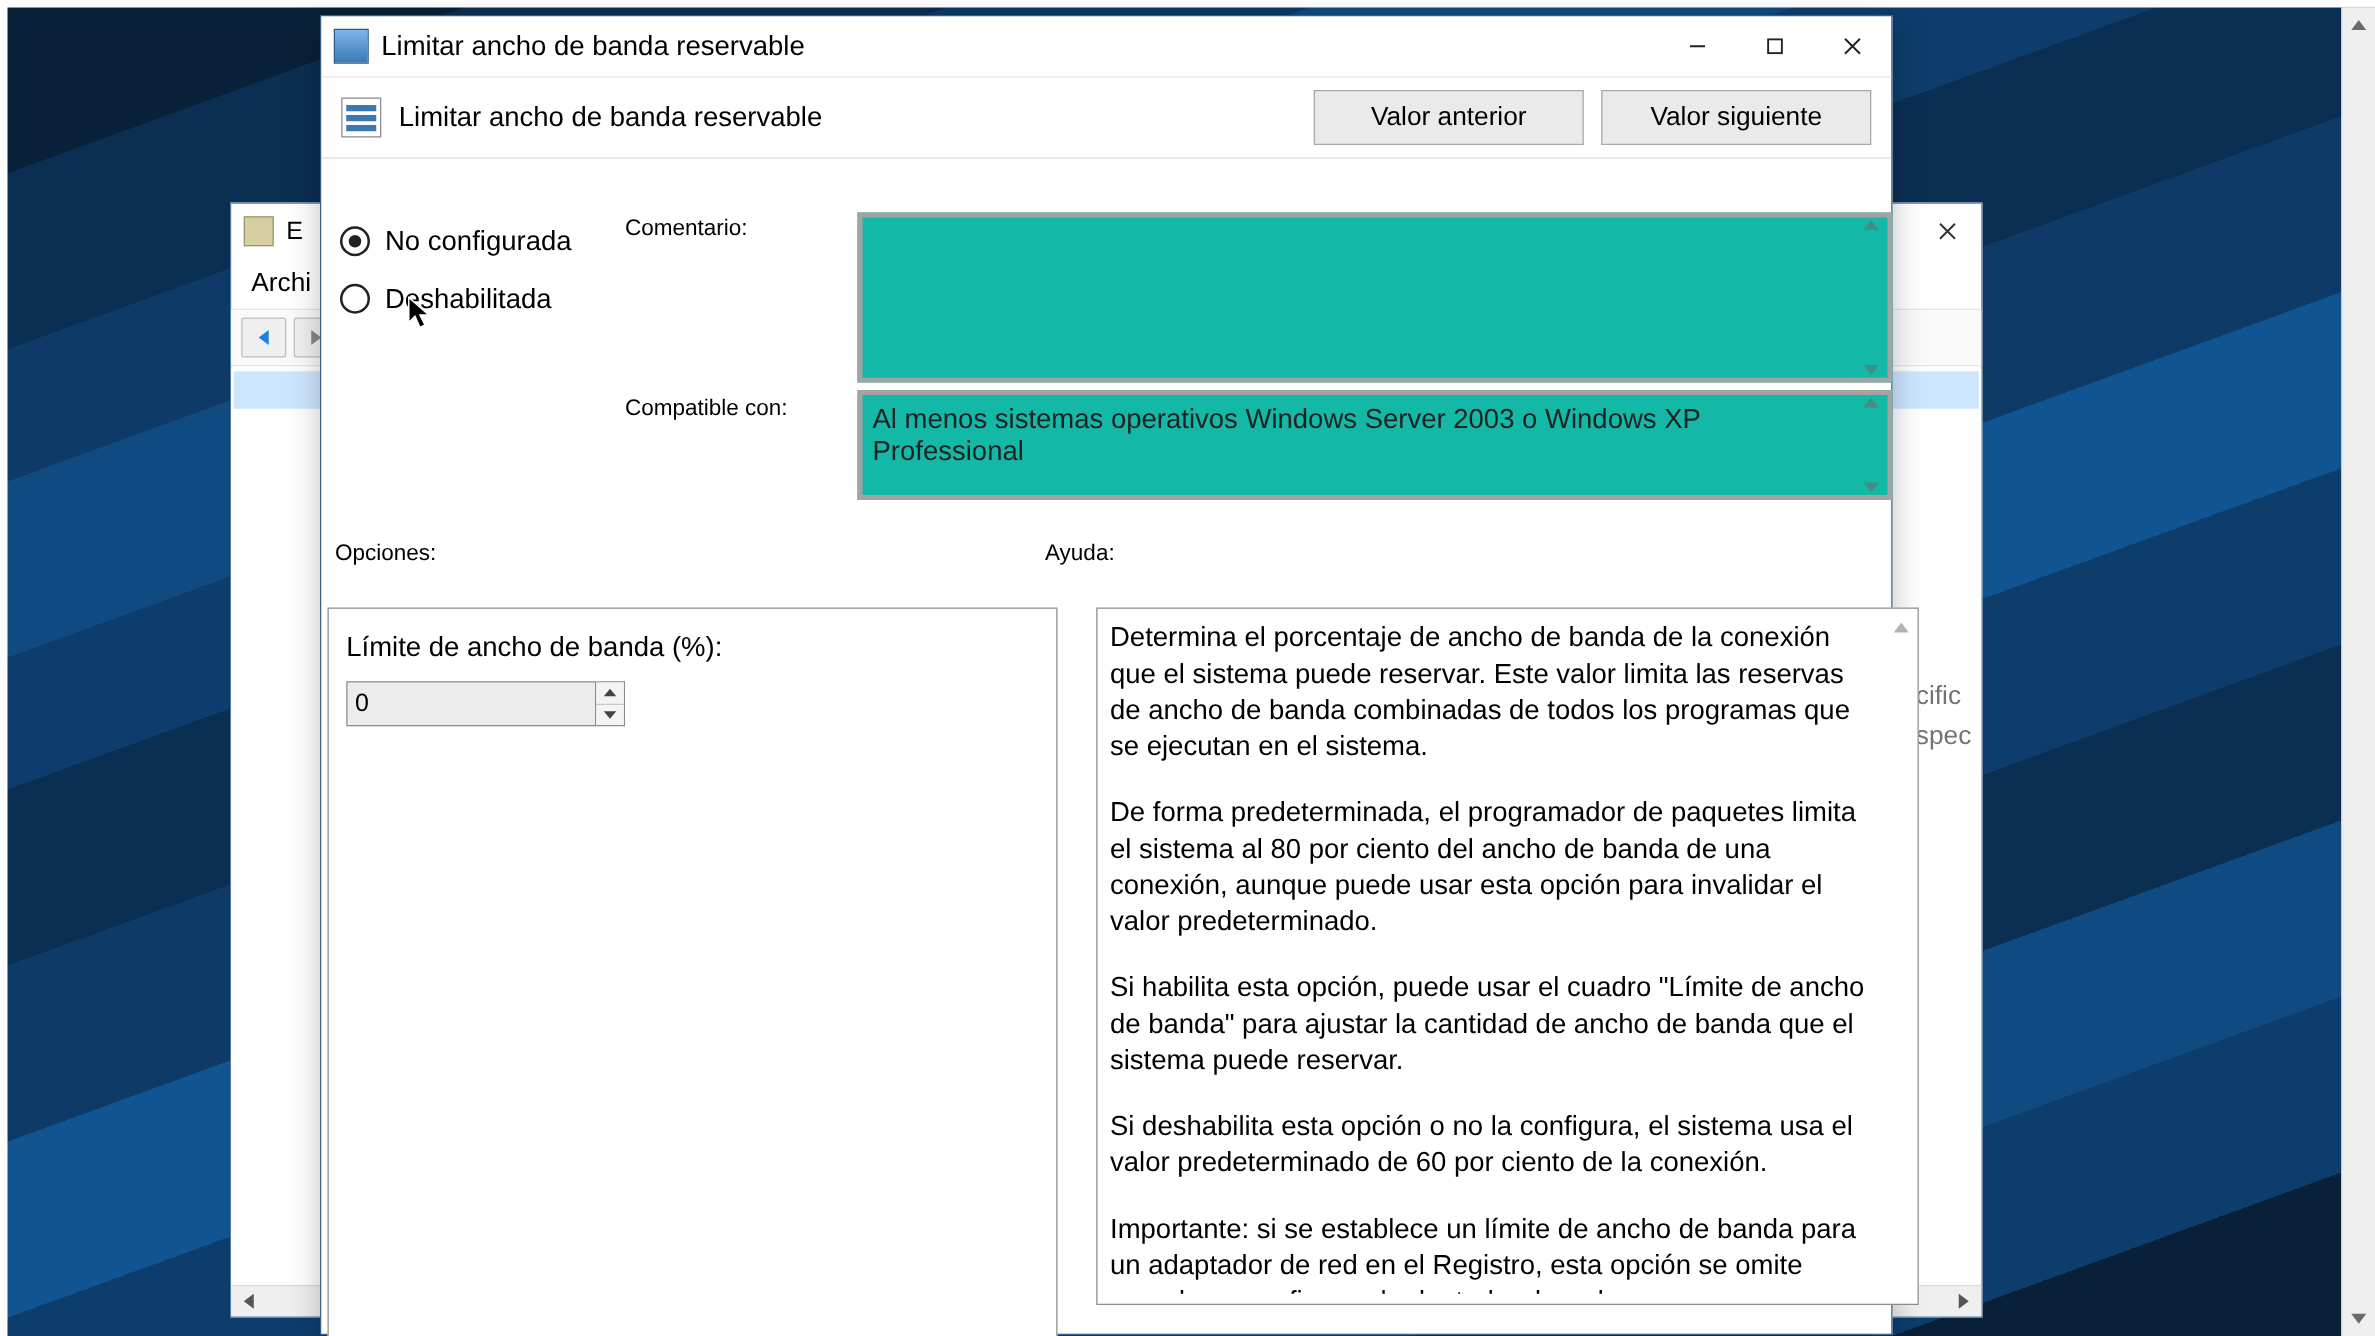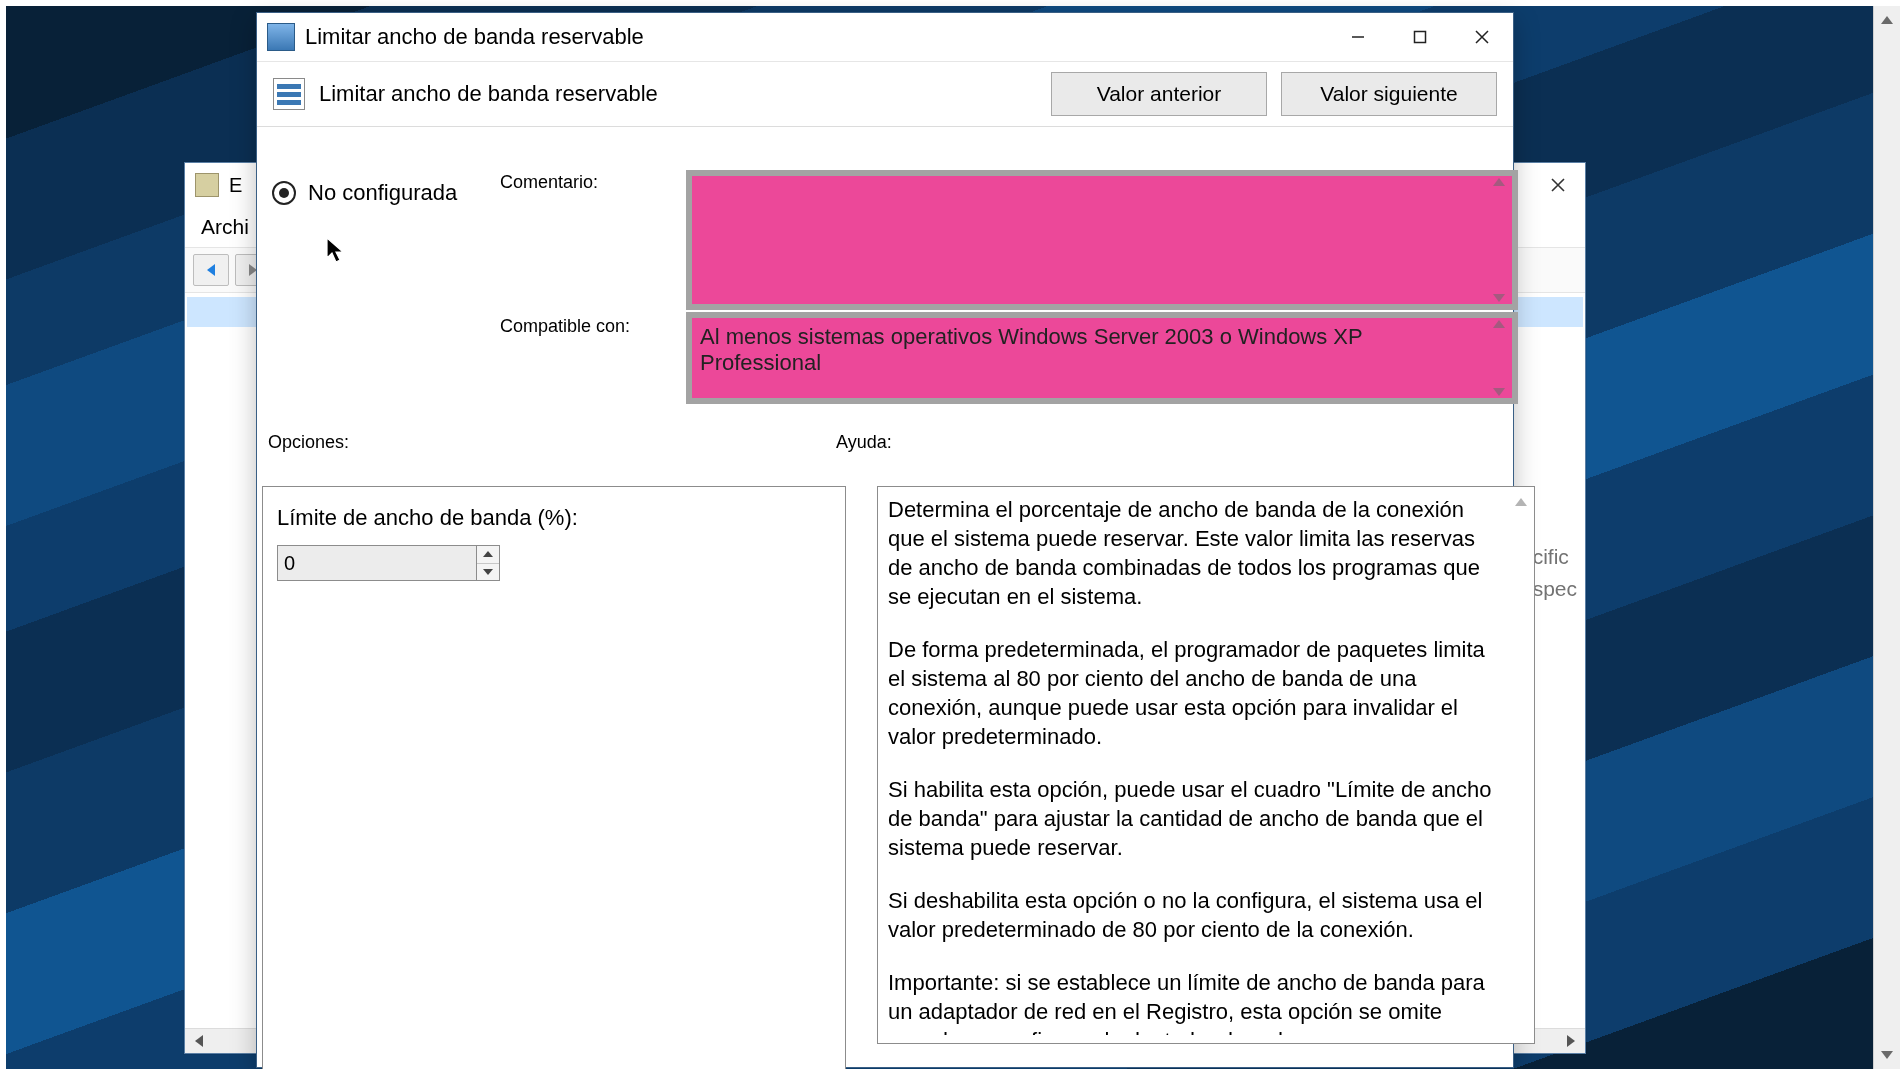--- a/index.html
+++ b/index.html
@@ -174,21 +174,21 @@
 
   .field-label{
     position:absolute; font-size:18px;
   }
   .comment-label{ left:500px; top:172px;}
   .compat-label { left:500px; top:316px;}
   .options-label{ left:268px; top:432px;}
   .help-label   { left:836px; top:432px;}
 
   .textbox{
-    position:absolute; background:#ec4899; border:6px solid #a3a3a3;
+    position:absolute; background:#14b8a6; border:4px solid #a3a3a3;
   }
   .textbox textarea{
     position:absolute; inset:0; width:100%; height:100%; resize:none;
     border:none; outline:none; padding:6px 24px 6px 8px; font:inherit; background:transparent;
   }
   .comment-box{ left:686px; top:170px; width:820px; height:128px;}
   .compat-box { left:686px; top:312px; width:820px; height:80px;}
   .compat-box .text{
     position:absolute; left:8px; right:28px; top:6px; font-size:22px; color:#222;
   }
@@ -321,20 +321,24 @@
     <div class="spacer"></div>
     <div class="nav-btn">Valor anterior</div>
     <div class="nav-btn">Valor siguiente</div>
   </div>
 </div>
 
 <div class="radio-group">
   <div class="radio-row">
     <span class="radio checked"></span>
     <span class="label">No configurada</span>
+  </div>
+  <div class="radio-row">
+    <span class="radio"></span>
+    <span class="label">Deshabilitada</span>
   </div>
 </div>
 
 <span class="field-label comment-label">Comentario:</span>
 <span class="field-label compat-label">Compatible con:</span>
 <span class="field-label options-label">Opciones:</span>
 <span class="field-label help-label">Ayuda:</span>
 
 <div class="textbox comment-box">
   <textarea style=""></textarea>
@@ -368,21 +372,21 @@
 </div>
 
 <div class="help-panel">
   <div class="help-scroll-btn">
       <span class="arrow-up" style="opacity:.5"></span>
     </div>
   <div class="help-text">
     <p>Determina el porcentaje de ancho de banda de la conexión que el sistema puede reservar. Este valor limita las reservas de ancho de banda combinadas de todos los programas que se ejecutan en el sistema.</p>
     <p>De forma predeterminada, el programador de paquetes limita el sistema al 80 por ciento del ancho de banda de una conexión, aunque puede usar esta opción para invalidar el valor predeterminado.</p>
     <p>Si habilita esta opción, puede usar el cuadro "Límite de ancho de banda" para ajustar la cantidad de ancho de banda que el sistema puede reservar.</p>
-    <p>Si deshabilita esta opción o no la configura, el sistema usa el valor predeterminado de 80 por ciento de la conexión.</p>
+    <p>Si deshabilita esta opción o no la configura, el sistema usa el valor predeterminado de 60 por ciento de la conexión.</p>
     <p>Importante: si se establece un límite de ancho de banda para un adaptador de red en el Registro, esta opción se omite cuando se configura el adaptador de red.</p>
   </div>
 </div>
 
 <div class="cursor">
   <svg viewBox="0 0 20 28">
     <polygon points="1,1 1,21 6,16 10,25 14,23 10,15 17,15" fill="#000" stroke="#fff" stroke-width="1.2"></polygon>
   </svg>
 </div>
 

